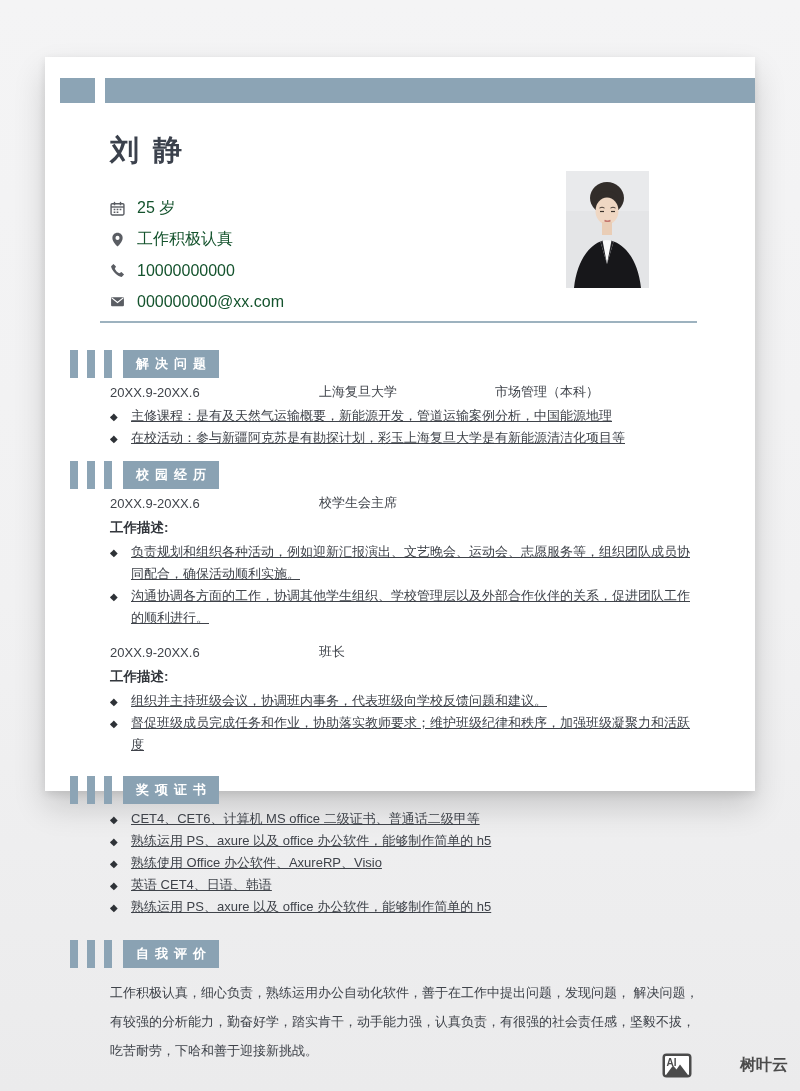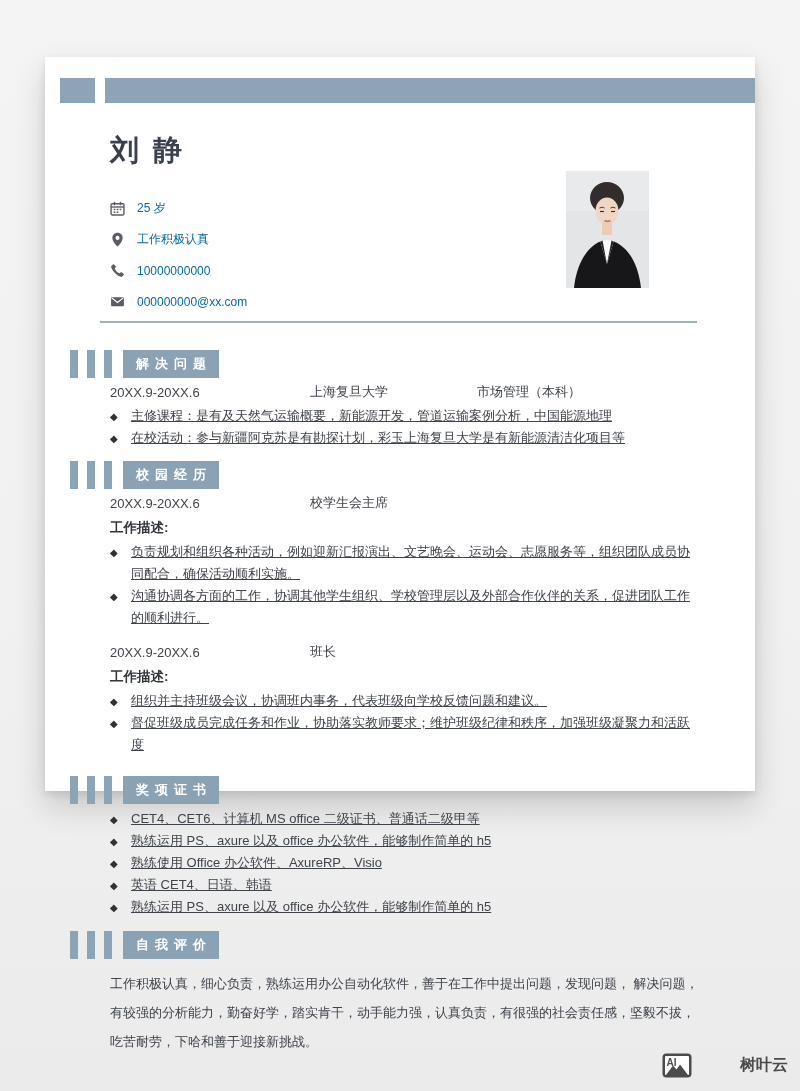--- a/index.html
+++ b/index.html
@@ -11,43 +11,43 @@
   
   .top-band{position:absolute;top:21px;left:15px;right:0;height:25px;display:flex;}
   .band-square{width:35px;height:100%;background:var(--accent,#8ca4b5);}
   .band-bar{flex:1;margin-left:10px;background:var(--accent,#8ca4b5);}
   
   .name{position:absolute;left:65px;top:74px;font-size:29px;font-weight:bold;
         color:#3b414c;letter-spacing:3px;margin:0;}
   .contact{position:absolute;left:65px;top:136px;}
   .contact-row{display:flex;align-items:center;height:31px;}
   .contact-icon{width:15px;height:15px;margin-right:12px;flex:none;display:flex;align-items:center;}
-  .contact-text{font-size:12px;color:#0369a1;}
+  .contact-text{font-size:16px;color:#14532d;}
   .photo{position:absolute;left:521px;top:114px;width:83px;height:117px;overflow:hidden;}
   .divider{position:absolute;left:55px;top:264px;width:597px;height:2px;
            background:var(--divider,#9db2bf);}
   
   .content{position:absolute;top:280px;left:0;right:0;}
   .sec-header{display:flex;align-items:stretch;height:28px;margin-left:25px;}
   .bars{display:flex;}
   .bars i{display:block;width:8px;height:28px;background:var(--accent,#8ca4b5);margin-right:9px;}
   .badge{display:inline-block;background:var(--badge,#8aa2b3);color:#fff;font-size:13px;
          font-weight:bold;letter-spacing:6px;line-height:28px;padding:0 7px 0 13px;margin-left:2px;}
-  .entry-row{display:flex;margin:5px 55px 0 65px;font-size:13px;color:#3f434a;height:18px;align-items:center;}
+  .entry-row{display:flex;margin:5px 55px 0 65px;font-size:13px;color:#3f434a;height:18px;align-items:center;gap:9px;}
   .col-date{width:200px;flex:none;}
   .col-mid{width:167px;flex:none;}
   .desc-label{margin:7px 55px 0 65px;font-size:13.5px;font-weight:bold;color:#33373d;height:18px;}
   .bullets{margin-top:4px;}
   .bullet{display:flex;margin:0 55px 0 65px;font-size:13px;color:#3f434a;line-height:22px;}
   .diamond{width:21px;flex:none;font-size:10px;color:#2e3237;transform:translateY(1px);}
   .bullet-text{flex:1;text-decoration:underline;}
   .sec-edu{margin-top:13px;}
   .sec-campus{margin-top:12px;}
   .sec-awards{margin-top:20px;}
-  .sec-eval{margin-top:13px;}
+  .sec-eval{margin-top:22px;}
   .entry2{margin-top:14px;}
   .eval-text{margin:10px 55px 0 65px;font-size:13px;color:#3f434a;line-height:29px;}
   
   .watermark{position:absolute;right:12px;bottom:13px;display:flex;align-items:center;gap:48px;}
   .wm-label{font-size:16px;font-weight:bold;color:var(--watermark,#4b4b4b);}
 </style>
 </head>
 <body>
 
 <div class="canvas">

